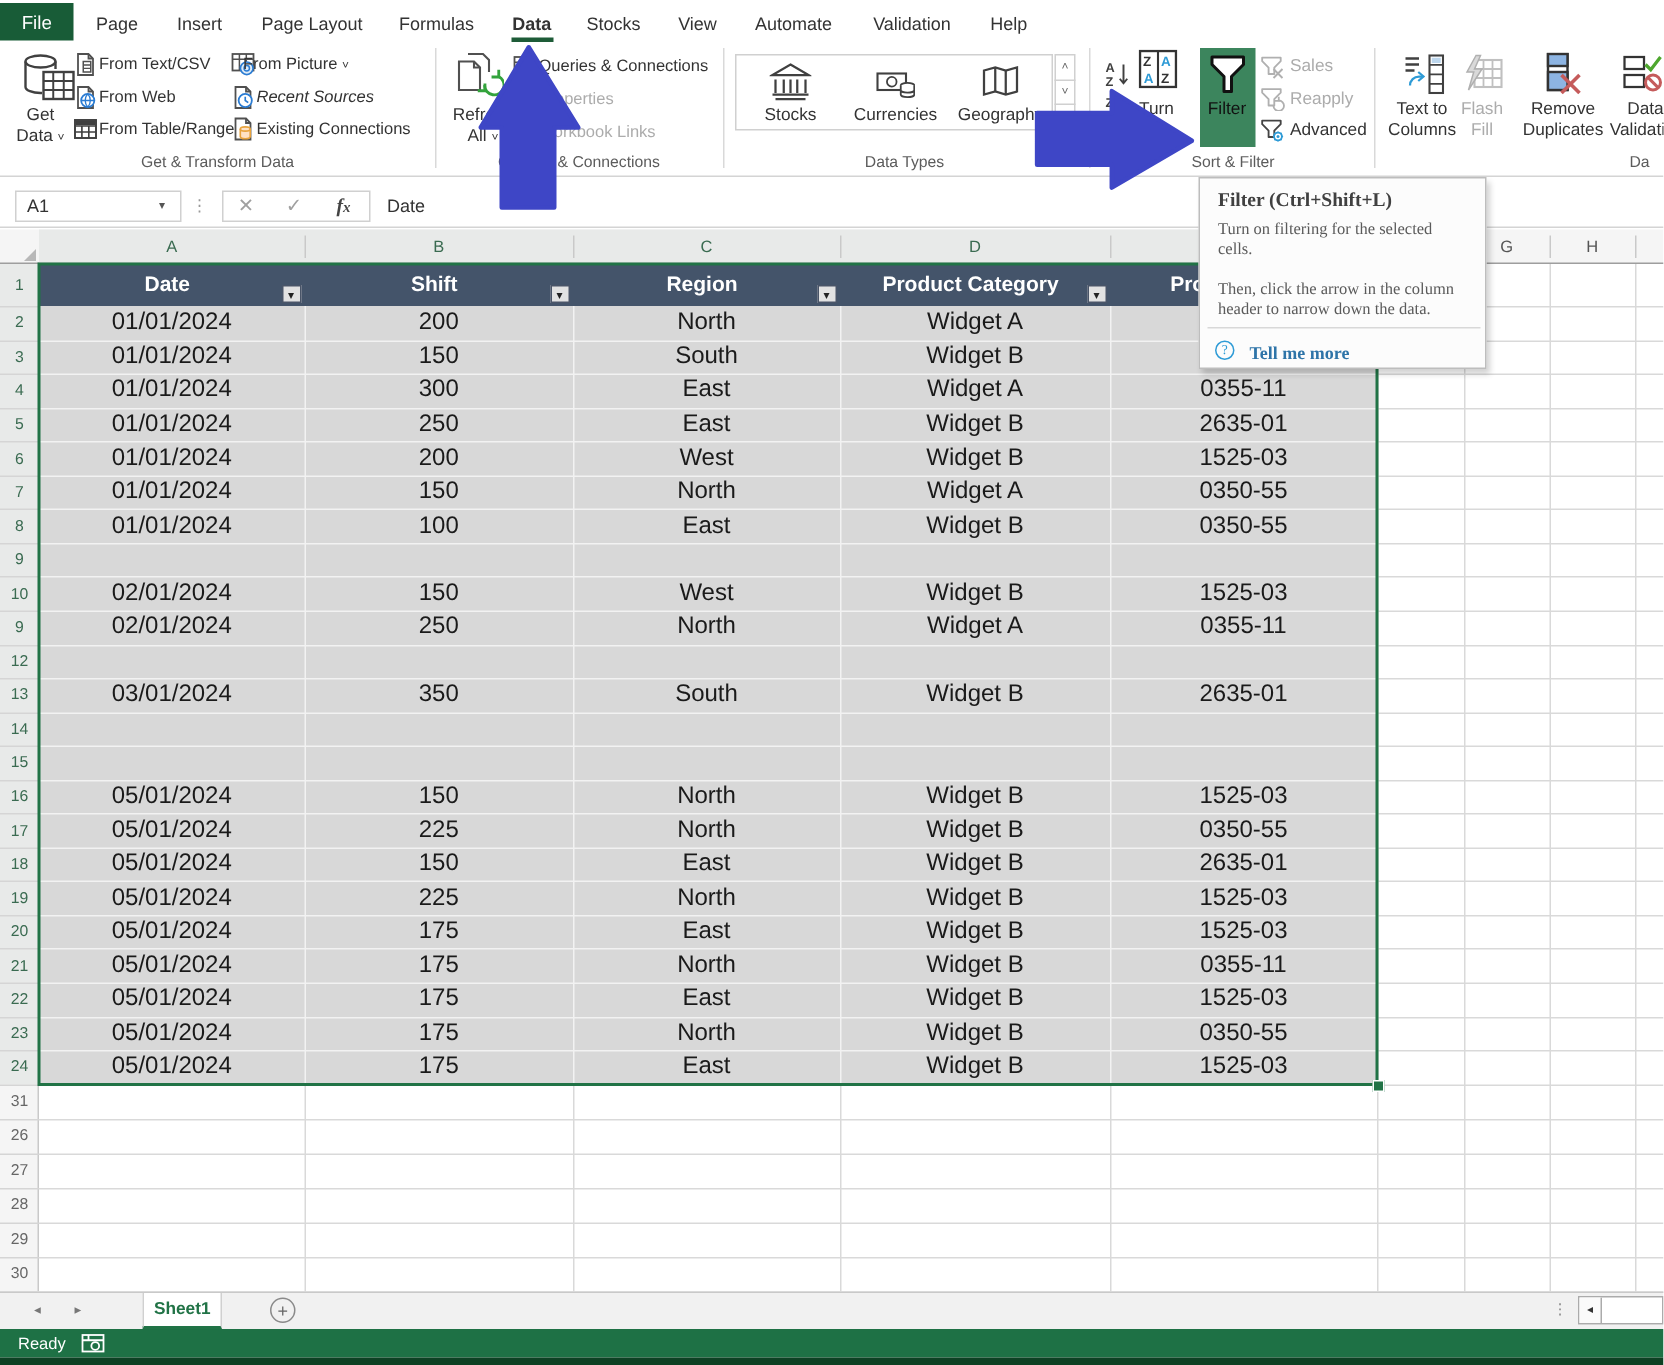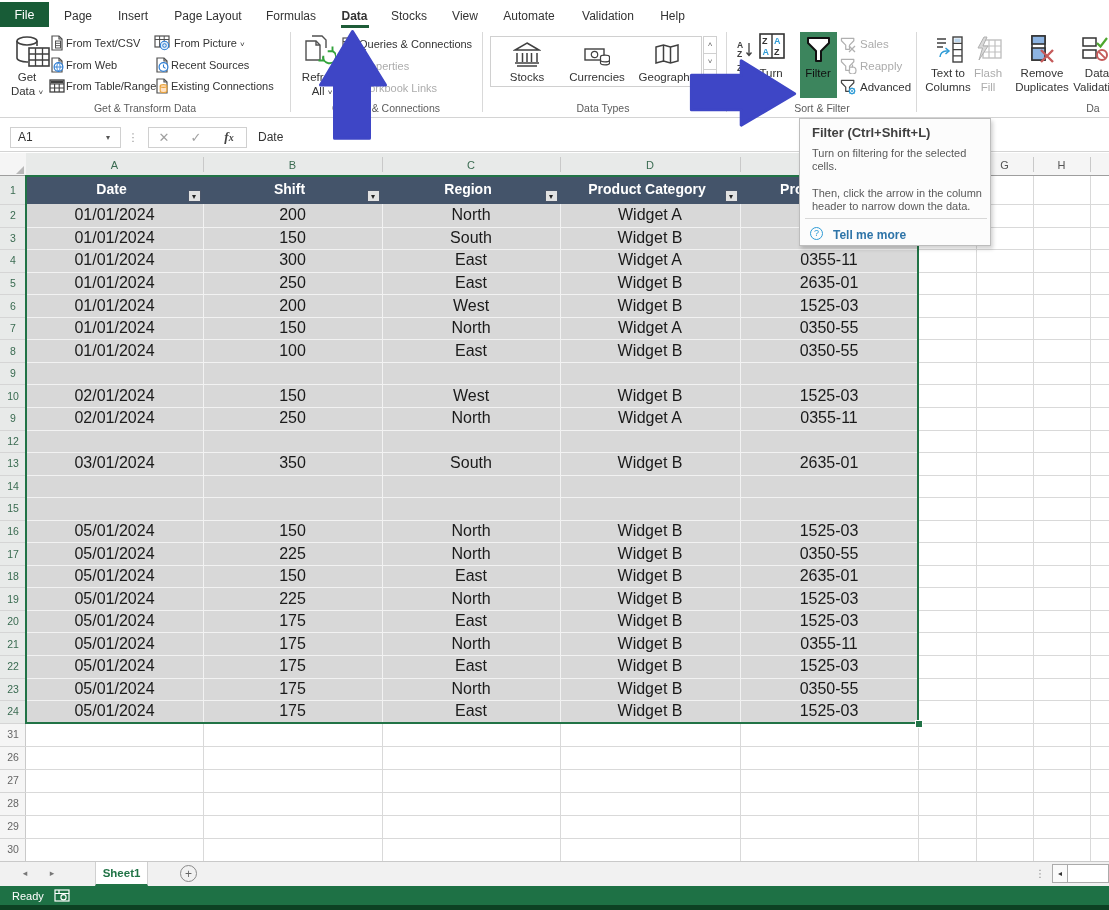--- a/index.html
+++ b/index.html
@@ -60,28 +60,28 @@
     <path d="M1 6 h14 M1 10 h14 M5.6 6 v8 M10.2 6 v8" stroke="#404040" stroke-width="1.1"></path>
     <rect x="1.6" y="2.6" width="12.8" height="2.8" fill="#404040"></rect>
   </svg>
 <div class="abs" style="left:66px;top:86px;transform:translateY(-50%);font-size:11px;color:#333;white-space:nowrap;">From Table/Range</div>
 <svg class="abs" style="left:154px;top:35px;" width="16" height="16" viewBox="0 0 16 16">
     <rect x="1" y="1" width="14" height="11" fill="#fff" stroke="#505050" stroke-width="1.2"></rect>
     <path d="M1 4.5 h14 M5.6 1 v11 M10.2 1 v11" stroke="#505050" stroke-width="1"></path>
     <circle cx="10.5" cy="10.5" r="4.2" fill="#DEEBF7" stroke="#2B7CD3" stroke-width="1.1"></circle>
     <circle cx="10.5" cy="10.5" r="1.8" fill="none" stroke="#2B7CD3" stroke-width="1"></circle>
   </svg>
-<div class="abs" style="left:174px;top:43px;transform:translateY(-50%);font-size:11px;color:#333;white-space:nowrap;">From Picture <span style="font-size:8px;">˅</span></div>
+<div class="abs" style="left:162px;top:43px;transform:translateY(-50%);font-size:11px;color:#333;white-space:nowrap;">From Picture <span style="font-size:8px;">˅</span></div>
 <svg class="abs" style="left:154px;top:56.5px;" width="16" height="16" viewBox="0 0 16 16">
     <path d="M3 1 h7 l3 3 v11 h-10 z" fill="#fff" stroke="#505050" stroke-width="1.2"></path>
     <path d="M10 1 v3 h3" fill="none" stroke="#505050" stroke-width="1.2"></path>
     <circle cx="9.5" cy="10" r="4.4" fill="#fff" stroke="#2B7CD3" stroke-width="1.2"></circle>
     <path d="M9.5 7.5 v2.5 l2 1.4" fill="none" stroke="#2B7CD3" stroke-width="1.1"></path>
   </svg>
-<div class="abs" style="left:171px;top:64.5px;transform:translateY(-50%);font-size:11px;color:#333;white-space:nowrap;">Recent Sources</div>
+<div class="abs" style="left:171px;top:64.5px;transform:translateY(-50%);font-size:11px;color:#333;white-space:nowrap;font-style:italic;">Recent Sources</div>
 <svg class="abs" style="left:154px;top:78px;" width="16" height="16" viewBox="0 0 16 16">
     <path d="M3 1 h7 l3 3 v11 h-10 z" fill="#fff" stroke="#505050" stroke-width="1.2"></path>
     <path d="M10 1 v3 h3" fill="none" stroke="#505050" stroke-width="1.2"></path>
     <path d="M6.2 8 v5 c0 .9 1.5 1.5 3.3 1.5 s3.3-.6 3.3-1.5 V8" fill="#FFE2C5" stroke="#E8A33D" stroke-width="1.1"></path>
     <ellipse cx="9.5" cy="8" rx="3.3" ry="1.4" fill="#FFE2C5" stroke="#E8A33D" stroke-width="1.1"></ellipse>
   </svg>
 <div class="abs" style="left:171px;top:86px;transform:translateY(-50%);font-size:11px;color:#333;white-space:nowrap;">Existing Connections</div>
 <svg class="abs" style="left:304px;top:35px;" width="32" height="31" viewBox="0 0 32 31">
 <path d="M8 1 h10 l4 4 v8" fill="none" stroke="#505050" stroke-width="1.4"></path>
 <path d="M2 6 h10 l4 4 v15 h-14 z" fill="#fff" stroke="#505050" stroke-width="1.4"></path>
@@ -494,21 +494,21 @@
 <div class="abs" style="left:1053px;top:865px;width:15px;height:17px;background:#FAFAFA;border-right:1px solid #ABABAB;box-sizing:border-box;"></div>
 <div class="abs" style="left:1060px;top:873px;transform:translate(-50%,-50%);font-size:8px;color:#333;">◂</div>
 <div class="abs" style="left:0;top:886px;width:1109px;height:19px;background:#1E7145;"></div>
 <div class="abs" style="left:0;top:905px;width:1109px;height:5px;background:#0D4123;"></div>
 <div class="abs" style="left:12px;top:895.5px;transform:translateY(-50%);font-size:11px;color:#fff;">Ready</div>
 <svg class="abs" style="left:54px;top:889px;" width="16" height="13" viewBox="0 0 16 13">
 <rect x="1" y="1" width="14" height="11" fill="none" stroke="#fff" stroke-width="1.2"></rect>
 <path d="M1 4.5 h14 M5 1 v3.5" stroke="#fff" stroke-width="1.2"></path>
 <circle cx="9.5" cy="8.3" r="2.6" fill="none" stroke="#fff" stroke-width="1.2"></circle>
 </svg>
-<div class="abs" style="left:799px;top:118px;width:192px;height:128px;background:#FCFCFC;border:1px solid #BDBDBD;box-sizing:border-box;box-shadow:2px 3px 4px rgba(0,0,0,0.18);z-index:20;">
+<div class="abs" style="left:799px;top:118px;width:192px;height:128px;background:#FCFCFC;border:1px solid #BDBDBD;box-sizing:border-box;box-shadow:2px 3px 4px rgba(0,0,0,0.18);z-index:20;font-family:Liberation Serif, serif;">
 <div style="position:absolute;left:12px;top:6px;font-size:13px;font-weight:bold;color:#404040;">Filter (Ctrl+Shift+L)</div>
 <div style="position:absolute;left:12px;top:68px;width:172px;font-size:11px;color:#5A5A5A;line-height:13px;">Then, click the arrow in the column header to narrow down the data.</div>
 <div style="position:absolute;left:12px;top:28px;width:168px;font-size:11px;color:#5A5A5A;line-height:13px;">Turn on filtering for the selected cells.</div>
 <div style="position:absolute;left:5px;top:99px;width:182px;height:1px;background:#D8D8D8;"></div>
 <div style="position:absolute;left:10px;top:108px;width:13px;height:13px;border:1.5px solid #2E9BD6;border-radius:50%;box-sizing:border-box;color:#2E9BD6;font-size:9px;text-align:center;line-height:10px;">?</div>
 <div style="position:absolute;left:33px;top:109px;font-size:12px;font-weight:bold;color:#2E74A8;">Tell me more</div>
 </div>
 <svg class="abs" style="left:0;top:0;z-index:15;pointer-events:none;" width="1109" height="250" viewBox="0 0 1109 250">
 <path d="M352.5 31.5 L385.5 85 L369.5 85 L369.5 138.3 L334.5 138.3 L334.5 85 L320.5 85 Z" fill="#3E46C6" stroke="#3E46C6" stroke-width="3" stroke-linejoin="round"></path>
 <path d="M691.4 75.3 L741.2 75.3 L741.2 60.7 L794.6 93.8 L741.2 125.1 L741.2 109.8 L691.4 109.8 Z" fill="#3E46C6" stroke="#3E46C6" stroke-width="3" stroke-linejoin="round"></path>

